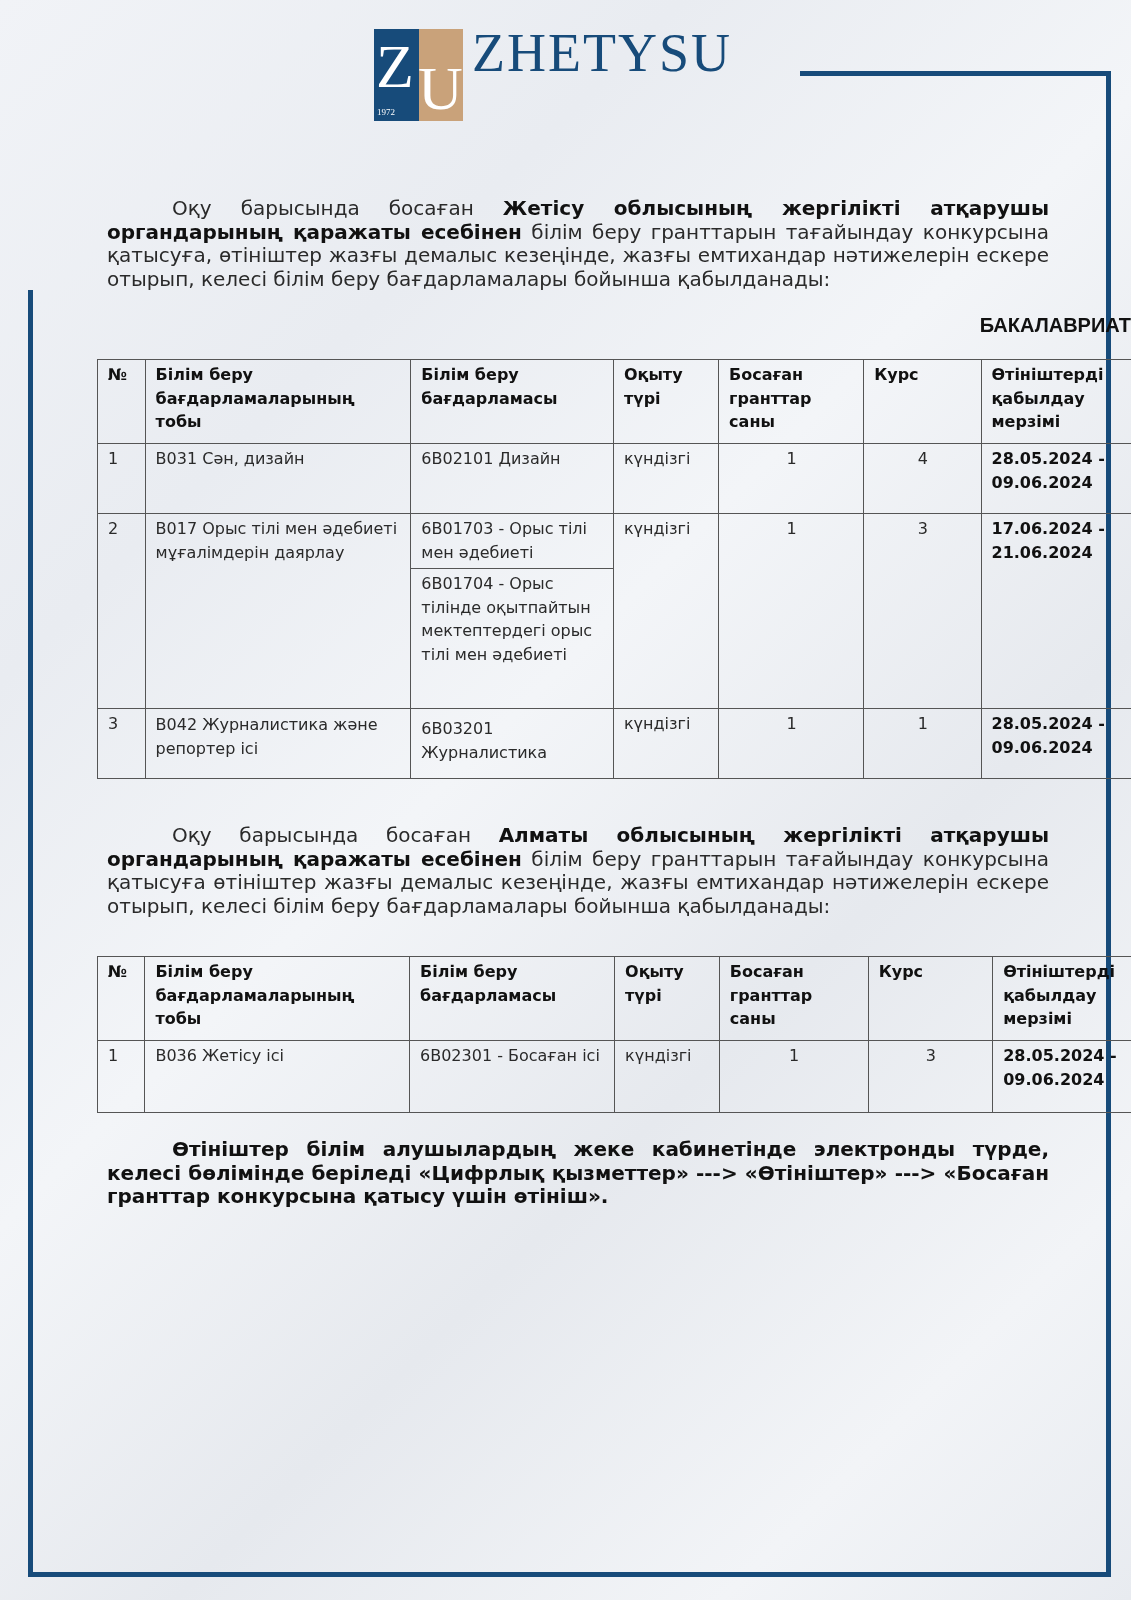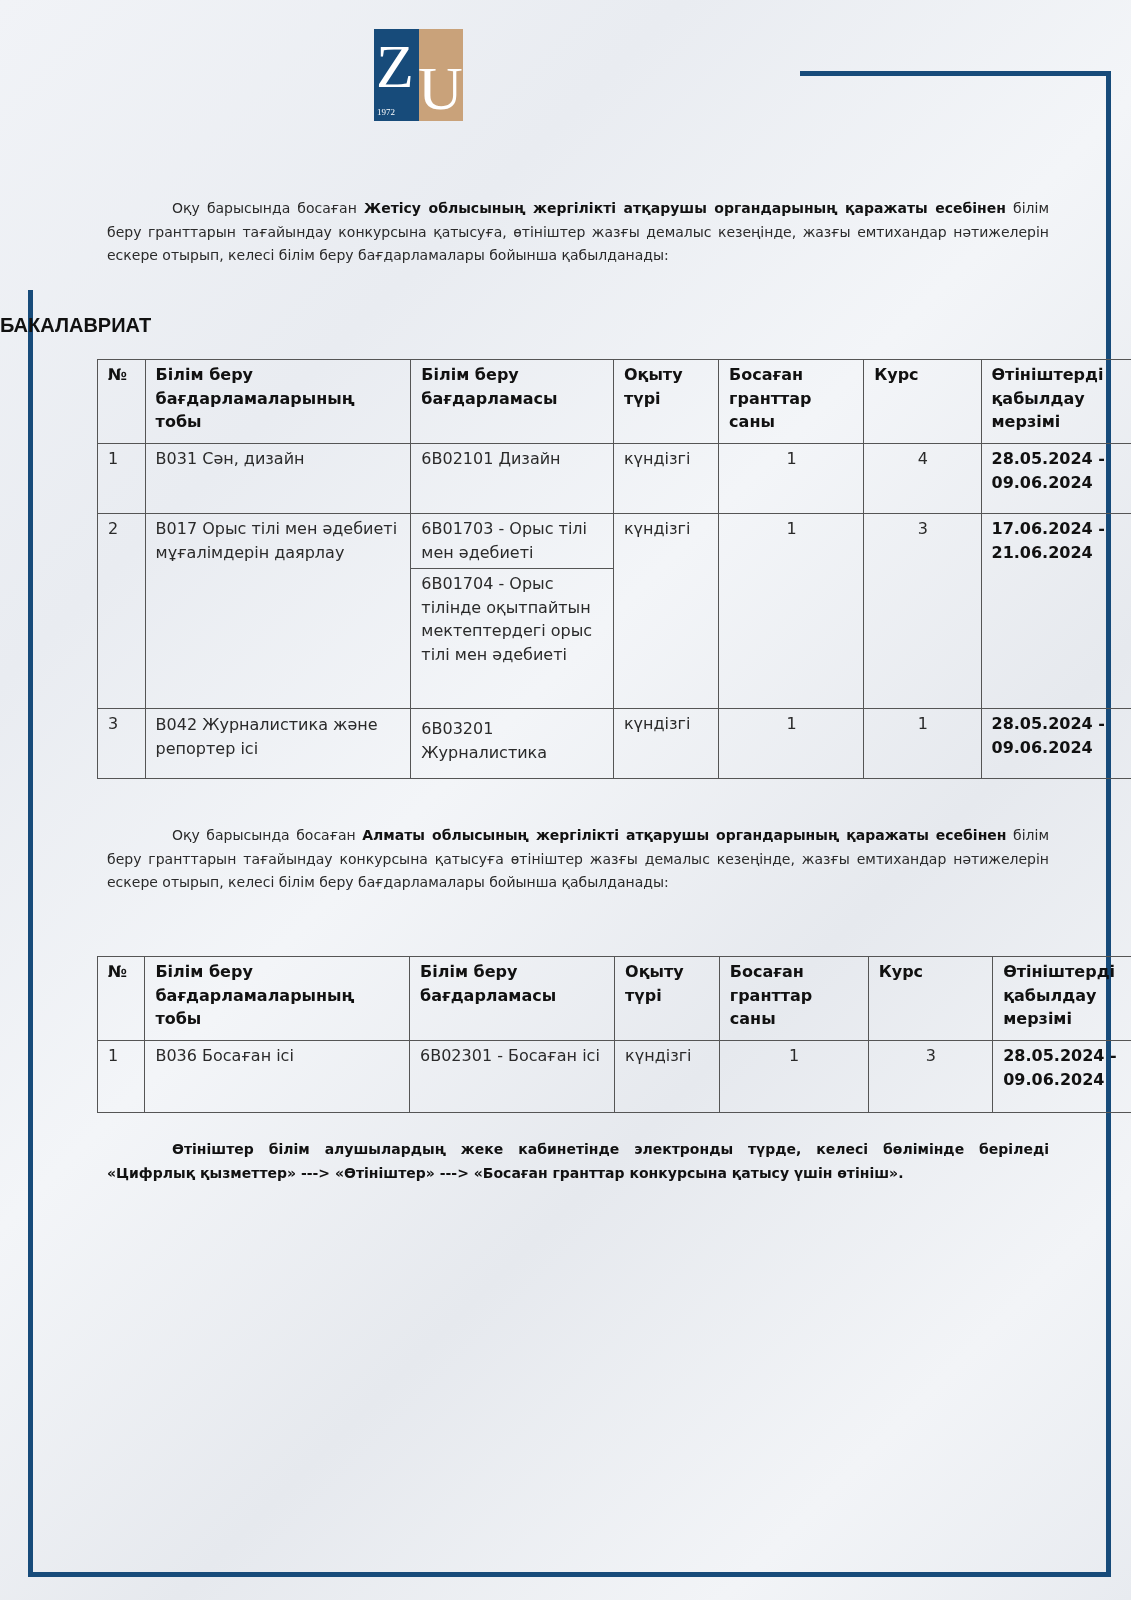--- a/index.html
+++ b/index.html
@@ -11,24 +11,24 @@
   .frame-line { position:absolute; background:#174b7a; }
   .logo { position:absolute; left:374px; top:29px; width:390px; height:92px; }
   .logo-box-z { position:absolute; left:0; top:0; width:45px; height:92px; background:#174b7a; }
   .logo-box-u { position:absolute; left:45px; top:0; width:44px; height:92px; background:#c9a27a; }
   .logo-z { position:absolute; left:2px; top:6px; font-family:"Liberation Serif", serif; font-size:62px; color:#fff; line-height:62px; }
   .logo-u { position:absolute; left:44px; top:28px; font-family:"Liberation Serif", serif; font-size:62px; color:#fff; line-height:62px; }
   .logo-year { position:absolute; left:3px; top:78px; font-family:"Liberation Serif", serif; font-size:9px; color:#fff;text-align:center; }
   .logo-name1 { position:absolute; left:98px; top:-4px; font-family:"Liberation Serif", serif; font-size:54px; color:#174b7a; letter-spacing:2px; line-height:56px; }
   .logo-name2 { position:absolute; left:98px; top:46px; font-family:"Liberation Serif", serif; font-size:45px; color:#174b7a; letter-spacing:2px; line-height:46px; }
 
-  .para { position:absolute; left:107px; width:942px; font-size:14px; line-height:23.5px; text-align:justify; color:#2a2a2a; }
+  .para { position:absolute; left:107px; width:942px; font-size:20px; line-height:23.5px; text-align:justify; color:#2a2a2a; }
   .para p { margin:0; text-indent:65px; text-align-last:left; }
   .para b { color:#111; }
-  .heading { position:absolute; left:0; width:1131px; top:314px; text-align:left; font-family:"Liberation Sans", sans-serif; font-weight:bold; font-size:20px; color:#111; }
+  .heading { position:absolute; left:0; width:1131px; top:314px; text-align:right; font-family:"Liberation Sans", sans-serif; font-weight:bold; font-size:20px; color:#111; }
 
   table.grid { position:absolute; left:97px; border-collapse:collapse; font-size:16px; line-height:23.5px; color:#2a2a2a; }
   table.grid td, table.grid th { border:1.5px solid #555; vertical-align:top; padding:3px 9px 0 10px; text-align:left; }
   table.grid th { font-weight:bold; color:#111; }
   .c { text-align:center !important; }
   .bold { font-weight:bold; color:#111; }
 </style>
 </head>
 <body>
 
@@ -36,20 +36,21 @@
 <div class="frame-line" style="left:1106px; top:71px; width:5px; height:1506px;"></div>
 <div class="frame-line" style="left:28px; top:290px; width:5px; height:1287px;"></div>
 <div class="frame-line" style="left:28px; top:1572px; width:1083px; height:5px;"></div>
 
 <div class="logo">
   <div class="logo-box-z"></div>
   <div class="logo-box-u"></div>
   <div class="logo-z">Z</div>
   <div class="logo-u">U</div>
   <div class="logo-year">1972</div>
+  <div class="logo-name1">ZHETYSU</div>
 </div>
 
 <div class="para" style="top:197px;">
   <p><span>Оқу барысында босаған </span><b>Жетісу облысының жергілікті атқарушы органдарының қаражаты есебінен</b><span>  білім беру гранттарын тағайындау конкурсына қатысуға, өтініштер жазғы демалыс кезеңінде, жазғы емтихандар нәтижелерін ескере отырып, келесі білім беру бағдарламалары бойынша қабылданады:</span></p>
 </div>
 
 <div class="heading">БАКАЛАВРИАТ</div>
 
 <table class="grid" style="top:359px; width:1044px;">
   <colgroup>
@@ -123,21 +124,21 @@
     <th>№</th>
     <th>Білім беру бағдарламаларының тобы</th>
     <th>Білім беру бағдарламасы</th>
     <th>Оқыту түрі</th>
     <th>Босаған гранттар саны</th>
     <th>Курс</th>
     <th>Өтініштерді қабылдау мерзімі</th>
   </tr>
   <tr style="height:72px;">
     <td>1</td>
-    <td>B036 Босаған ісі</td>
+    <td>B036 Жетісу ісі</td>
     <td>6B02301 - Босаған ісі</td>
     <td>күндізгі</td>
     <td class="c">1</td>
     <td class="c">3</td>
     <td class="bold">28.05.2024 - 09.06.2024</td>
   </tr>
 </tbody>
   </table>
 
 <div class="para" style="top:1138px; font-weight:bold; color:#111;">

